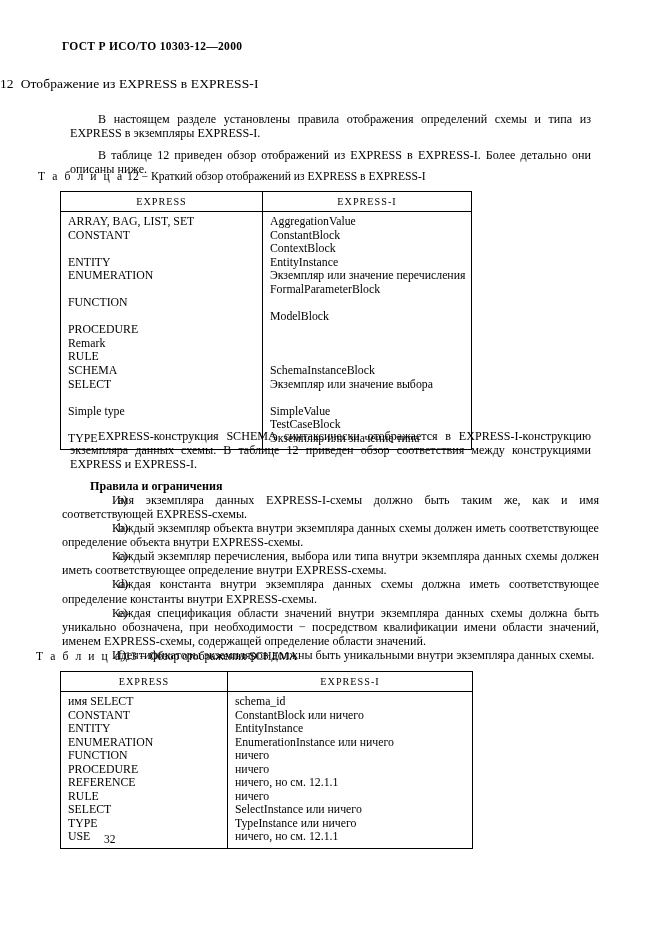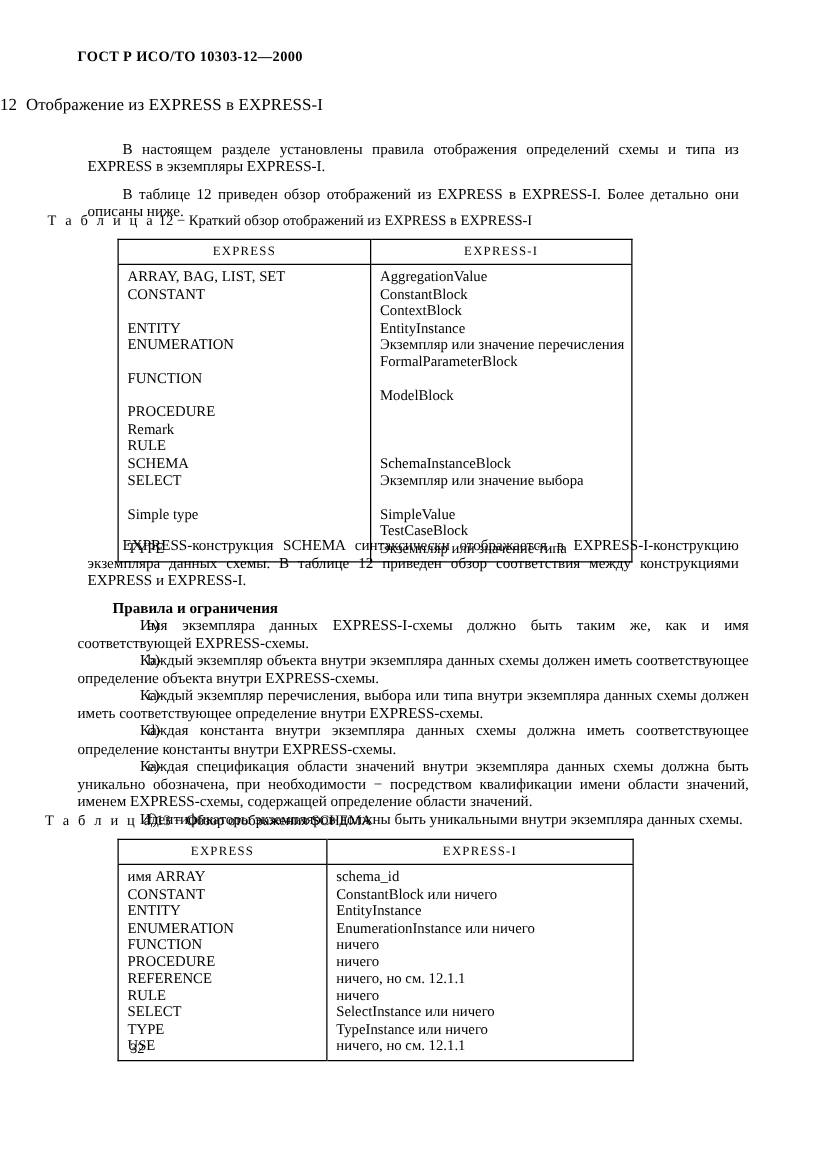--- a/index.html
+++ b/index.html
@@ -94,21 +94,21 @@
   }
   .tbl-caption .spaced {
     letter-spacing: 2.1px;
   }
 
   
   .gost-table {
     border-collapse: collapse;
     border: 1.6px solid #000;
     table-layout: fixed;
-    margin-left: 94px;
+    margin-left: 60px;
     background: #fff;
   }
   .gost-table th {
     font-size: 10.2px;
     font-weight: normal;
     letter-spacing: 1.0px;
     text-align: center;
     padding: 4px 0 4px 0;
     border-bottom: 1.6px solid #000;
     border-right: 1.1px solid #000;
@@ -261,21 +261,21 @@
         </colgroup>
       <thead>
         <tr>
           <th>EXPRESS</th>
           <th>EXPRESS-I</th>
         </tr>
       </thead>
       <tbody>
         <tr>
           <td>
-            <span class="cell-line">имя ARRAY</span>
+            <span class="cell-line">имя SELECT</span>
             <span class="cell-line">CONSTANT</span>
             <span class="cell-line">ENTITY</span>
             <span class="cell-line">ENUMERATION</span>
             <span class="cell-line">FUNCTION</span>
             <span class="cell-line">PROCEDURE</span>
             <span class="cell-line">REFERENCE</span>
             <span class="cell-line">RULE</span>
             <span class="cell-line">SELECT</span>
             <span class="cell-line">TYPE</span>
             <span class="cell-line">USE</span>

